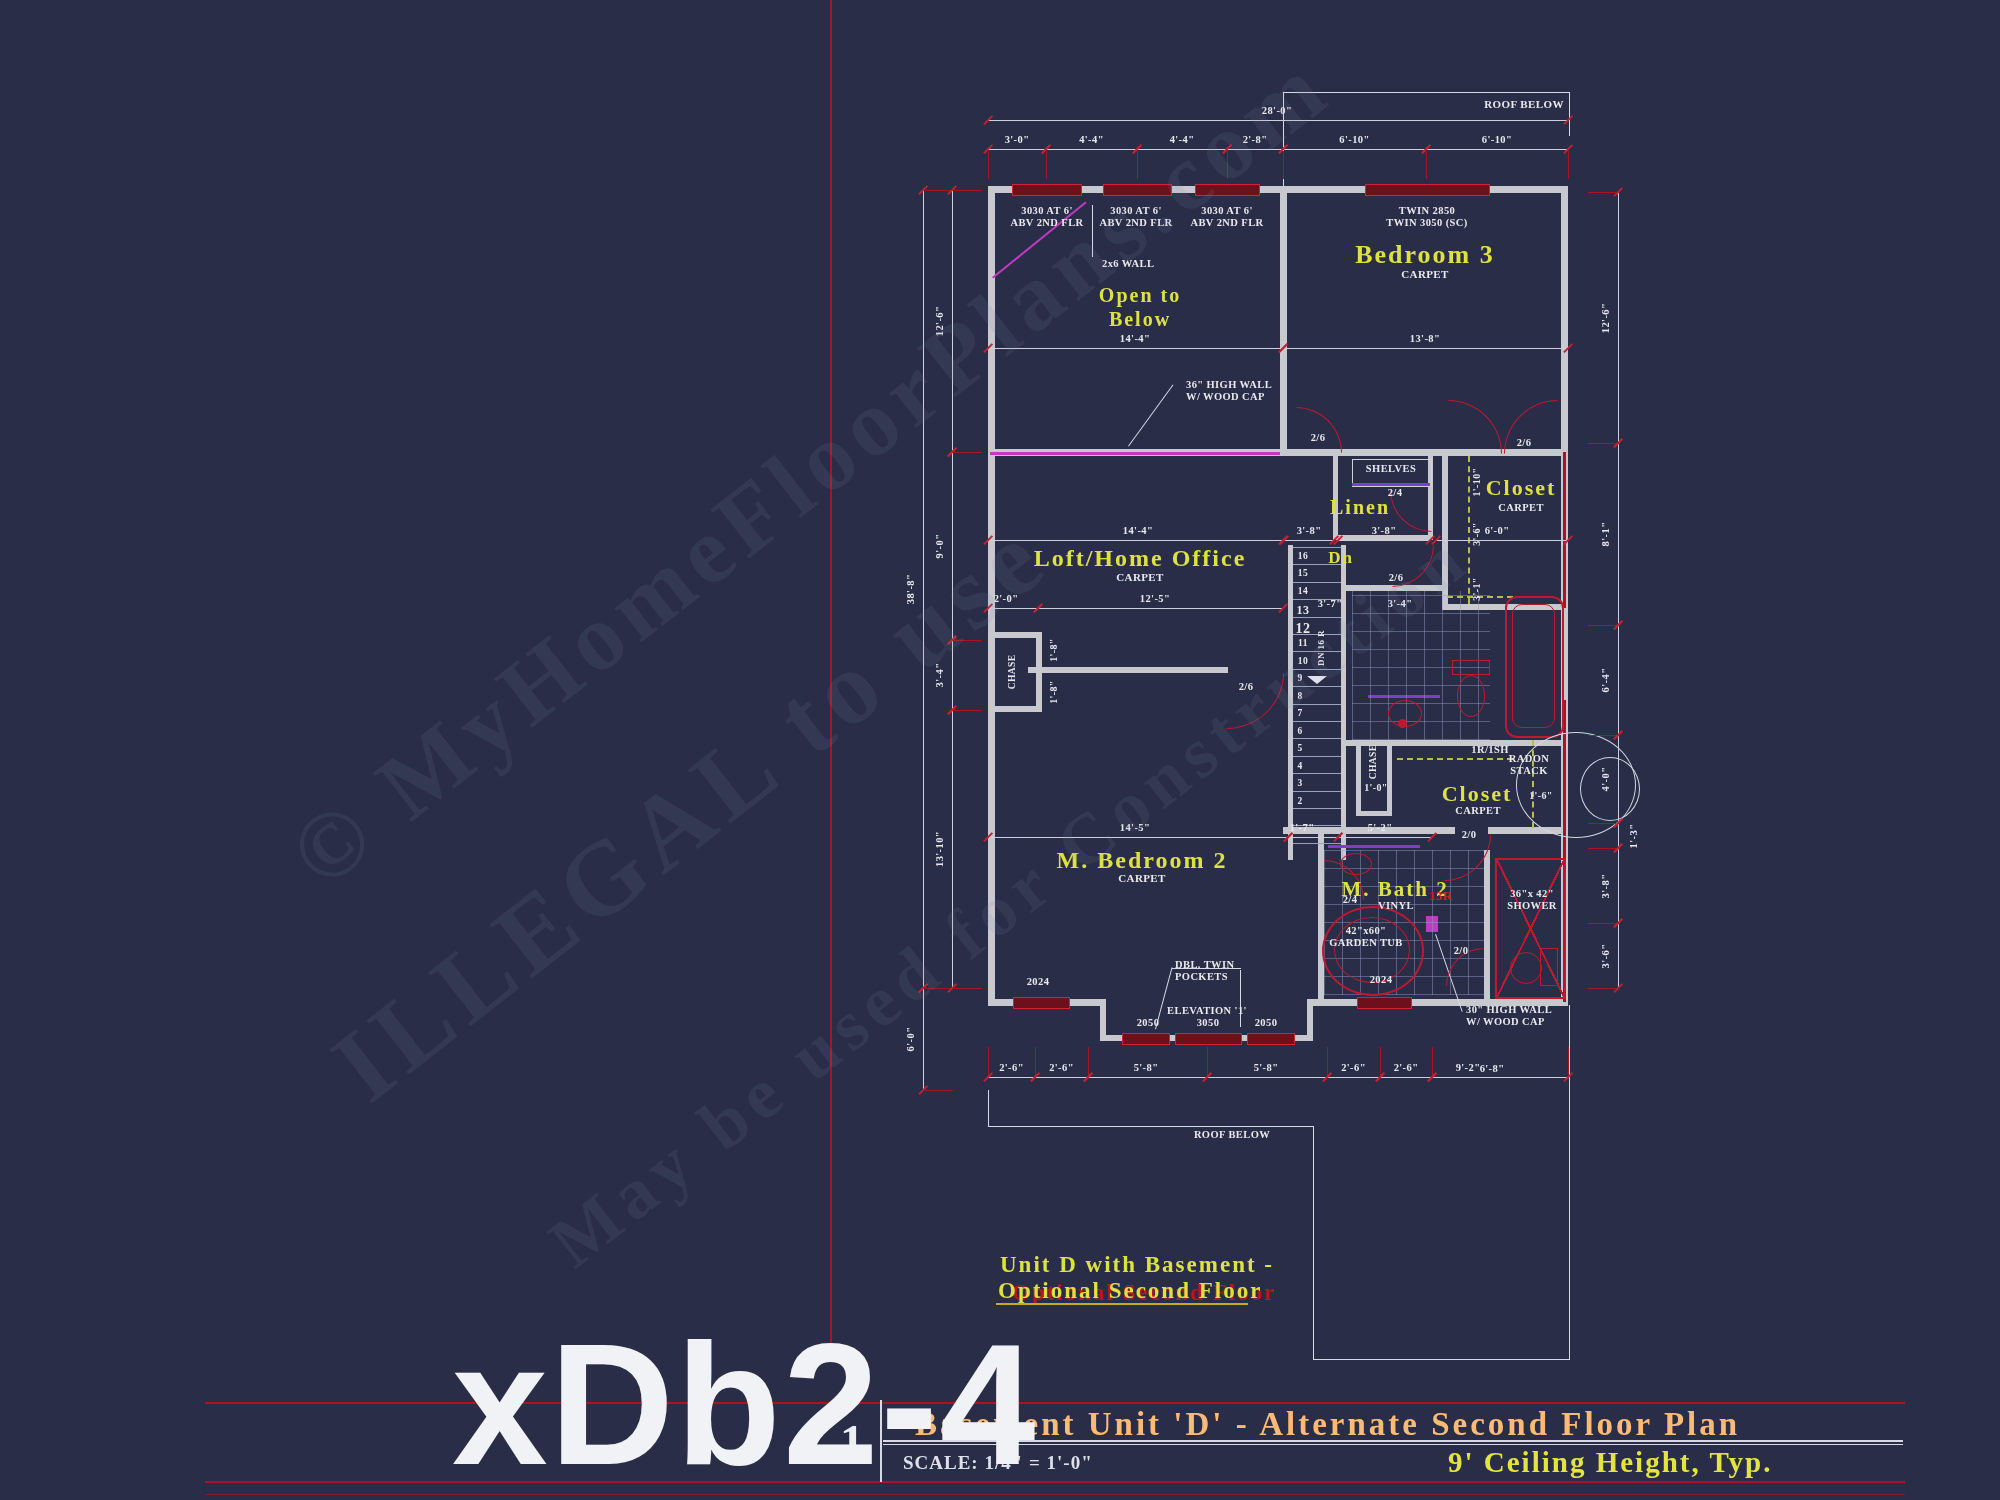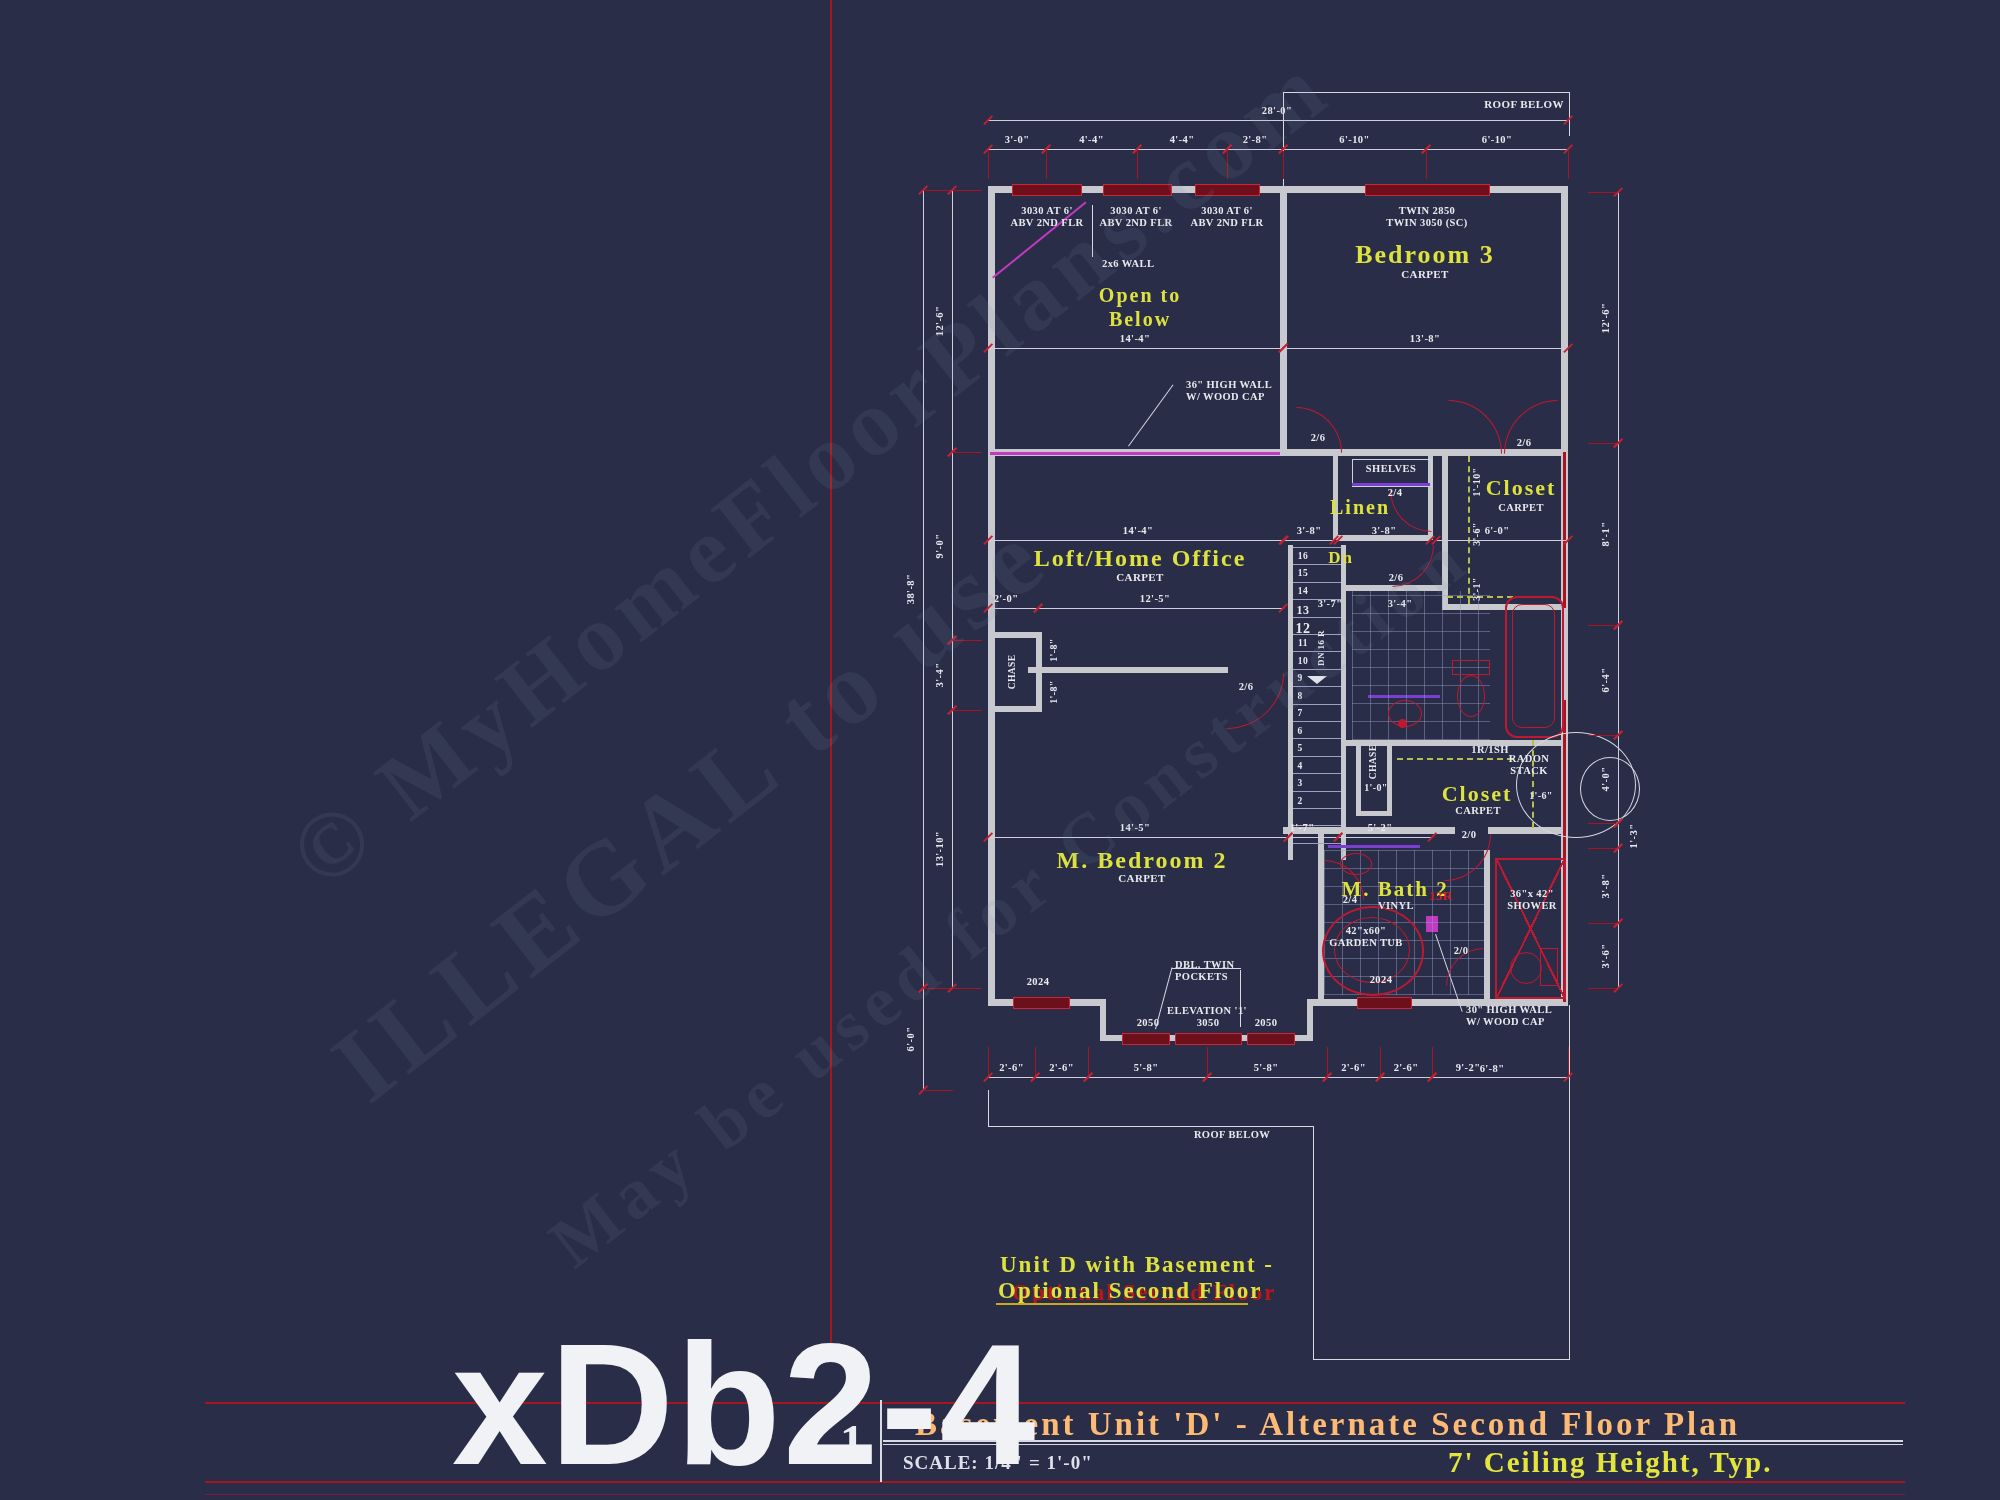--- a/index.html
+++ b/index.html
@@ -468,13 +468,13 @@
 
 <div id="pt1">Unit D with Basement -</div>
 <div id="pt2red">Optional Second Floor</div>
 <div id="pt2">Optional Second Floor</div>
 <i class="sh" style="left:996px;top:1303px;width:252px;height:2px;background:#c8a81c;z-index:30"></i>
 
 <div id="sheet-code">xDb2-4</div>
 <div id="tb-num">1</div>
 <div id="tb-title">Basement Unit 'D' - Alternate Second Floor Plan</div>
 <div id="tb-scale">SCALE: 1/4" = 1'-0"</div>
-<div id="tb-ceiling">7' Ceiling Height, Typ.</div>
+<div id="tb-ceiling">9' Ceiling Height, Typ.</div>
 
 </body></html>

